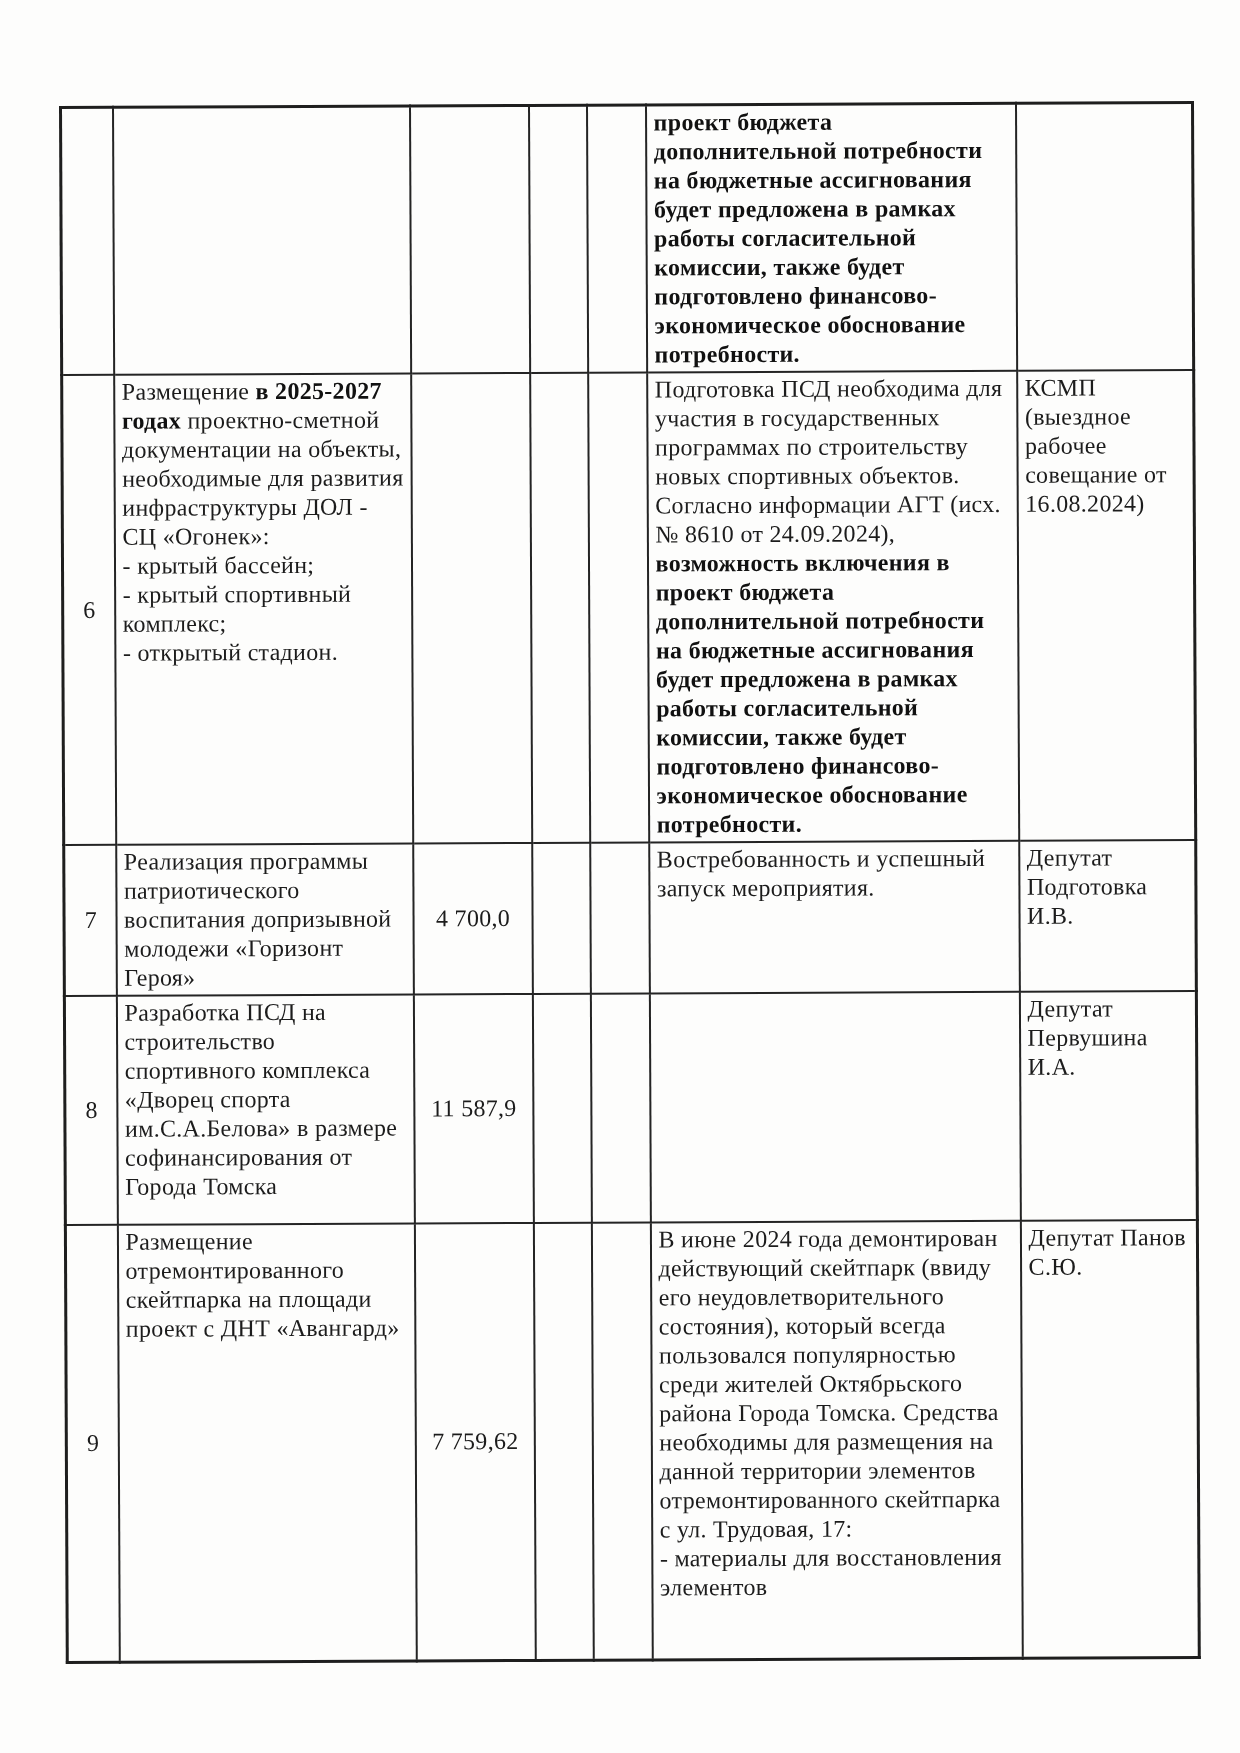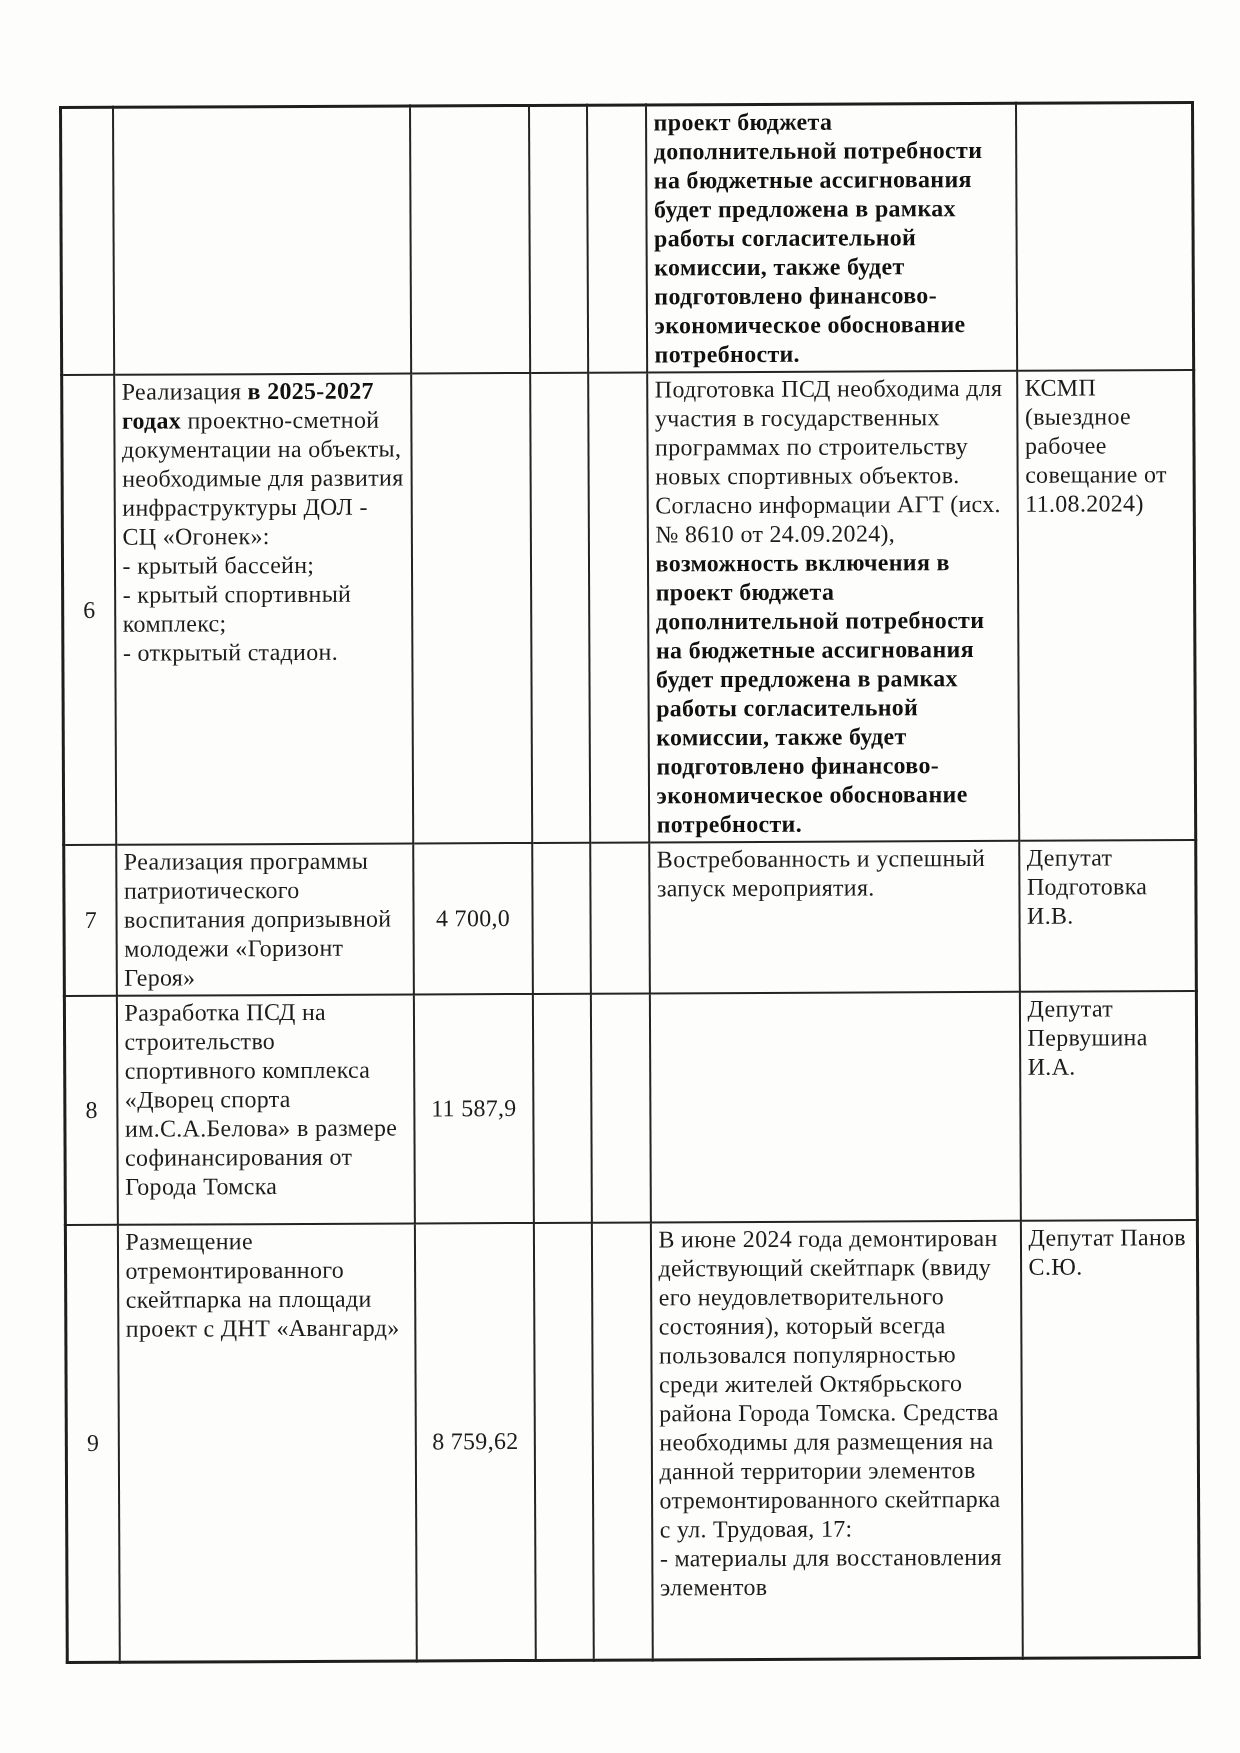--- a/index.html
+++ b/index.html
@@ -72,29 +72,29 @@
           <td class="c-num"><span></span></td>
           <td class="c-desc"><span></span><span class="b"></span><span></span></td>
           <td class="c-amt"><span></span></td>
           <td class="c-mid"></td>
           <td class="c-mid"></td>
           <td class="c-just"><span></span><span class="b">проект бюджета дополнительной потребности на бюджетные ассигнования будет предложена в рамках работы согласительной комиссии, также будет подготовлено финансово-экономическое обоснование потребности.</span></td>
           <td class="c-src"><span></span></td>
         </tr>
         <tr class="r2">
           <td class="c-num"><span>6</span></td>
-          <td class="c-desc"><span>Реализация </span><span class="b">в 2025-2027 годах</span><span> проектно-сметной документации на объекты, необходимые для развития инфраструктуры ДОЛ - СЦ «Огонек»:
+          <td class="c-desc"><span>Размещение </span><span class="b">в 2025-2027 годах</span><span> проектно-сметной документации на объекты, необходимые для развития инфраструктуры ДОЛ - СЦ «Огонек»:
 - крытый бассейн;
 - крытый спортивный комплекс;
 - открытый стадион.</span></td>
           <td class="c-amt"><span></span></td>
           <td class="c-mid"></td>
           <td class="c-mid"></td>
           <td class="c-just"><span>Подготовка ПСД необходима для участия в государственных программах по строительству новых спортивных объектов. Согласно информации АГТ (исх. № 8610 от 24.09.2024), </span><span class="b">возможность включения в проект бюджета дополнительной потребности на бюджетные ассигнования будет предложена в рамках работы согласительной комиссии, также будет подготовлено финансово-экономическое обоснование потребности.</span></td>
-          <td class="c-src"><span>КСМП (выездное рабочее совещание от 11.08.2024)</span></td>
+          <td class="c-src"><span>КСМП (выездное рабочее совещание от 16.08.2024)</span></td>
         </tr>
         <tr class="r3">
           <td class="c-num"><span>7</span></td>
           <td class="c-desc"><span>Реализация программы патриотического воспитания допризывной молодежи «Горизонт Героя»</span><span class="b"></span><span></span></td>
           <td class="c-amt"><span>4 700,0</span></td>
           <td class="c-mid"></td>
           <td class="c-mid"></td>
           <td class="c-just"><span>Востребованность и успешный запуск мероприятия.</span><span class="b"></span></td>
           <td class="c-src"><span>Депутат Подготовка И.В.</span></td>
         </tr>
@@ -103,21 +103,21 @@
           <td class="c-desc"><span>Разработка ПСД на строительство спортивного комплекса «Дворец спорта им.С.А.Белова» в размере софинансирования от Города Томска</span><span class="b"></span><span></span></td>
           <td class="c-amt"><span>11 587,9</span></td>
           <td class="c-mid"></td>
           <td class="c-mid"></td>
           <td class="c-just"><span></span><span class="b"></span></td>
           <td class="c-src"><span>Депутат Первушина И.А.</span></td>
         </tr>
         <tr class="r5">
           <td class="c-num"><span>9</span></td>
           <td class="c-desc"><span>Размещение отремонтированного скейтпарка на площади проект с ДНТ «Авангард»</span><span class="b"></span><span></span></td>
-          <td class="c-amt"><span>8 759,62</span></td>
+          <td class="c-amt"><span>7 759,62</span></td>
           <td class="c-mid"></td>
           <td class="c-mid"></td>
           <td class="c-just"><span>В июне 2024 года демонтирован действующий скейтпарк (ввиду его неудовлетворительного состояния), который всегда пользовался популярностью среди жителей Октябрьского района Города Томска. Средства необходимы для размещения на данной территории элементов отремонтированного скейтпарка с ул. Трудовая, 17:
 - материалы для восстановления элементов</span><span class="b"></span></td>
           <td class="c-src"><span>Депутат Панов С.Ю.</span></td>
         </tr>
       </tbody>
     </table>
   </div>
 </div>

